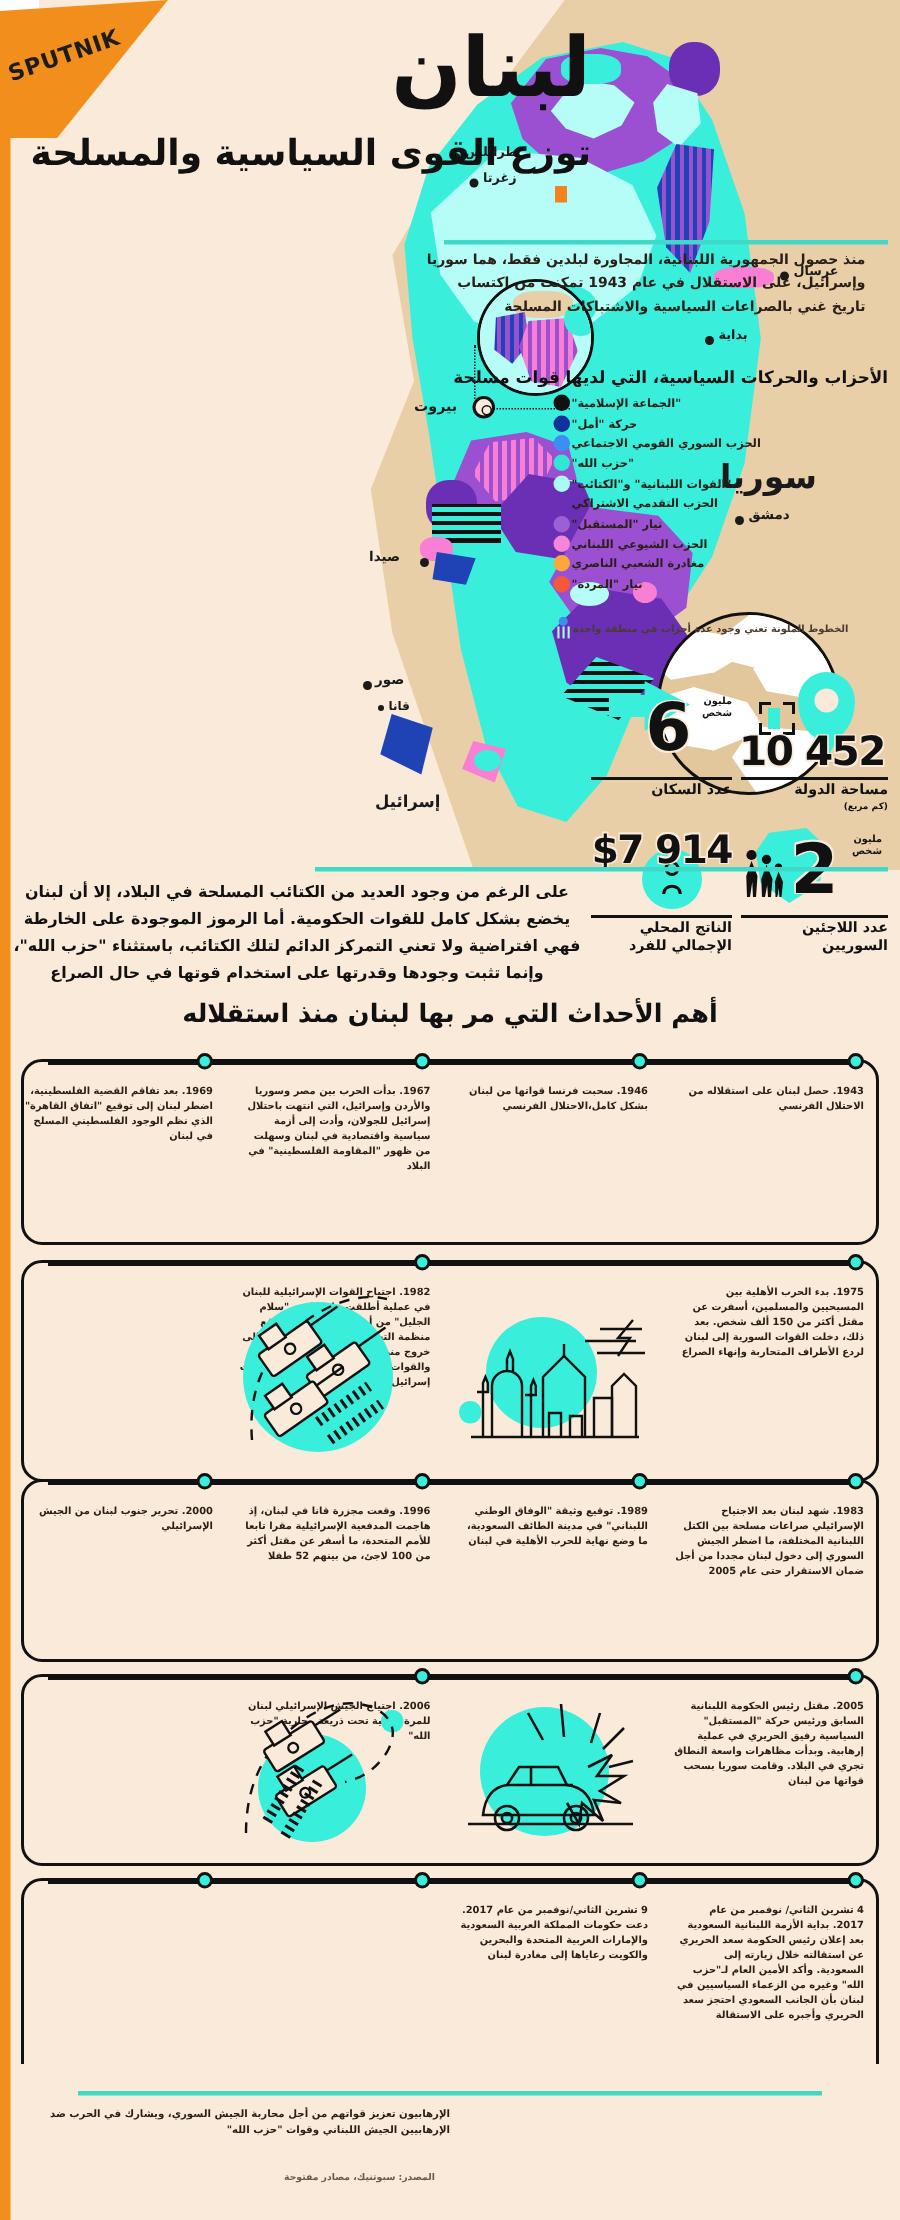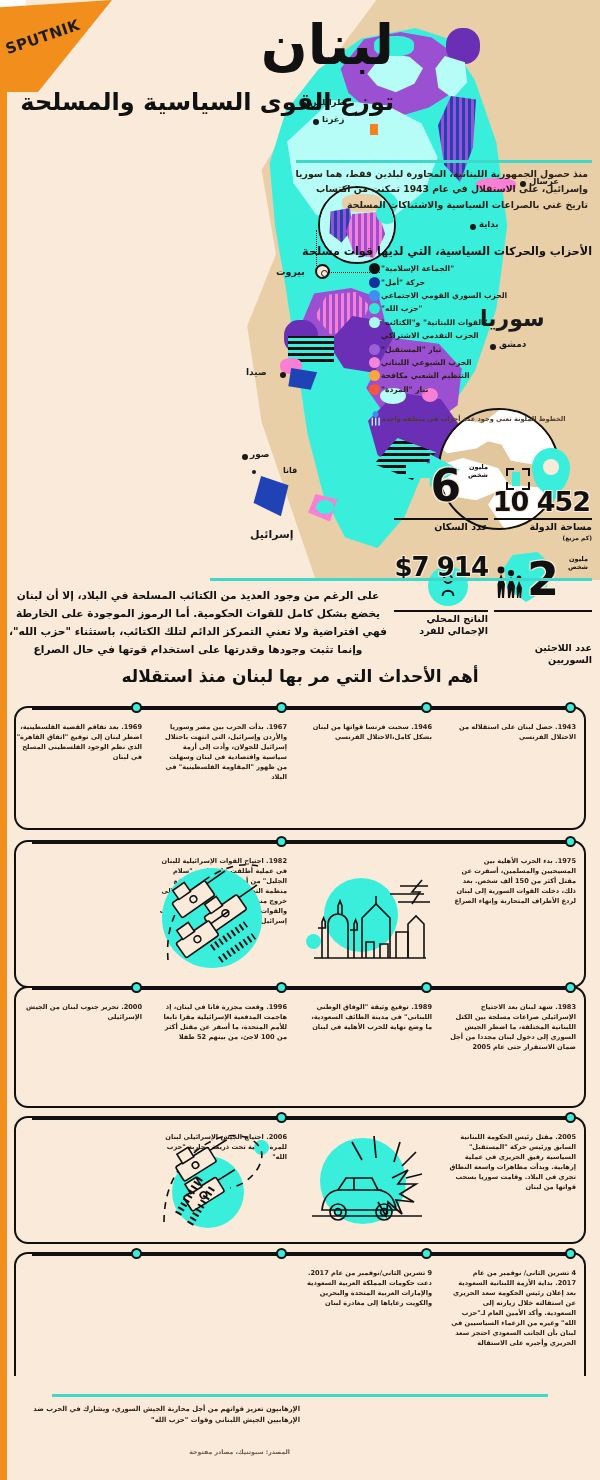--- a/index.html
+++ b/index.html
@@ -136,21 +136,21 @@
     letter-spacing:-1px;
   }
   .title-sub {
     position:absolute; right:206px; top:88px;
     font-size:24px; font-weight:700; color:#111;
   }
   .hr-teal {
     position:absolute; background:#3fd9c9; height:2.5px;
   }
   .intro-p {
-    position:absolute; right:12px; top:166px; width:296px;
+    position:absolute; right:23px; top:166px; width:296px;
     font-size:9.3px; line-height:1.65; color:#2a2018; font-weight:700;
   }
   .legend-title {
     position:absolute; right:8px; top:245px; width:296px;
     font-size:11.2px; font-weight:900; color:#111; text-align:right;
   }
   .legend-list {
     position:absolute; right:8px; top:262px; width:230px;
   }
   .legend-row {
@@ -334,21 +334,21 @@
     <div class="city-dot" style="left:332px;top:181px;"></div>
     <div class="city-label" style="left:341px;top:176px;">عرسال</div>
     <div class="city-dot" style="left:282px;top:224px;"></div>
     <div class="city-label" style="left:291px;top:219px;">بداية</div>
     <div class="city-label" style="left:88px;top:266px;font-size:9.5px;">بيروت</div>
     <div class="city-dot" style="left:92px;top:372px;"></div>
     <div class="city-label" style="left:58px;top:367px;font-size:9px;">صيدا</div>
     <div class="city-dot" style="left:54px;top:454px;"></div>
     <div class="city-label" style="left:62px;top:449px;font-size:9px;">صور</div>
     <div class="city-dot" style="left:64px;top:470px;width:4px;height:4px;"></div>
-    <div class="city-label" style="left:71px;top:466px;font-size:8px;margin-left:24px;">قانا</div>
+    <div class="city-label" style="left:71px;top:466px;font-size:8px;">قانا</div>
     <div class="city-dot" style="left:302px;top:344px;"></div>
     <div class="city-label" style="left:311px;top:339px;font-size:9px;">دمشق</div>
 
     <div class="country-label" style="left:292px;top:306px;font-size:22px;">سوريا</div>
     <div class="country-label" style="left:62px;top:528px;font-size:11px;">إسرائيل</div>
 
     <div class="globe">
       <div class="globe-land" style="left:-6px;top:8px;width:66px;height:40px;clip-path:polygon(0% 30%,28% 0%,70% 12%,100% 40%,64% 76%,20% 88%,0% 60%);"></div>
       <div class="globe-land" style="left:-4px;top:48px;width:74px;height:46px;clip-path:polygon(0% 18%,36% 0%,84% 22%,100% 62%,54% 92%,10% 80%);"></div>
       <div class="globe-land" style="left:34px;top:-4px;width:94px;height:48px;clip-path:polygon(6% 40%,30% 4%,76% 0%,100% 30%,86% 72%,40% 86%,0% 66%);"></div>
@@ -405,21 +405,21 @@
       <div class="legend-row">
         <span class="legend-dot" style="background: rgb(155, 95, 214);"></span>
         <span class="legend-lbl">تيار "المستقبل"</span>
       </div>
       <div class="legend-row">
         <span class="legend-dot" style="background: rgb(243, 134, 216);"></span>
         <span class="legend-lbl">الحزب الشيوعي اللبناني</span>
       </div>
       <div class="legend-row">
         <span class="legend-dot" style="background: rgb(249, 167, 62);"></span>
-        <span class="legend-lbl">التنظيم الشعبي مكافحة</span>
+        <span class="legend-lbl">مغادرة الشعبي الناصري</span>
       </div>
       <div class="legend-row">
         <span class="legend-dot" style="background: rgb(244, 87, 58);"></span>
         <span class="legend-lbl">تيار "المردة"</span>
       </div>
     </div>
   <div class="legend-note">
     <div class="note-ico">
       <svg width="13" height="15" viewBox="0 0 13 15">
         <circle cx="6.5" cy="3.2" r="3" fill="#3d8ef0"></circle>
@@ -459,21 +459,21 @@
         <circle cx="7" cy="6" r="3.4" fill="#111"></circle>
         <path d="M7 10 L11 20 L10 34 L8 34 L7.5 24 L6 34 L4 34 L3.5 20 Z" fill="#111"></path>
         <circle cx="17" cy="9" r="3.1" fill="#111"></circle>
         <path d="M17 12.5 L21 22 L20 34 L18 34 L17.5 26 L16 34 L14 34 L13.5 22 Z" fill="#111"></path>
         <circle cx="25" cy="14" r="2.4" fill="#111"></circle>
         <path d="M25 17 L28 24 L27 34 L25.6 34 L25.2 28 L24.2 34 L23 34 L22.6 24 Z" fill="#111"></path>
       </svg>
       <div class="stat-num" style="position:absolute;right:34px;top:4px;font-size:46px;">2</div>
       <div class="stat-unit" style="position:absolute;right:4px;top:8px;width:28px;">مليون شخص</div>
       <div class="stat-rule" style="position:absolute;right:0;top:62px;width:98px;"></div>
-      <div class="stat-lbl" style="position:absolute;right:0;top:65px;width:98px;margin-top:29px;">عدد اللاجئين السوريين</div>
+      <div class="stat-lbl" style="position:absolute;right:0;top:65px;width:98px;">عدد اللاجئين السوريين</div>
     </div>
 
     <div class="stat" style="right:104px;top:100px;width:96px;">
       <div class="teal-blob" style="right:20px;top:18px;width:40px;height:40px;border-radius:50%;"></div>
       <svg style="position:absolute;right:33px;top:26px;" width="14" height="24" viewBox="0 0 14 24">
         <circle cx="7" cy="5" r="4" fill="none" stroke="#111" stroke-width="2"></circle>
         <path d="M1.5 22 C1.5 15 12.5 15 12.5 22" fill="none" stroke="#111" stroke-width="2"></path>
       </svg>
       <div class="stat-num" style="position:absolute;right:0;top:4px;font-size:26px;">$7 914</div>
       <div class="stat-rule" style="position:absolute;right:0;top:62px;width:94px;"></div>

